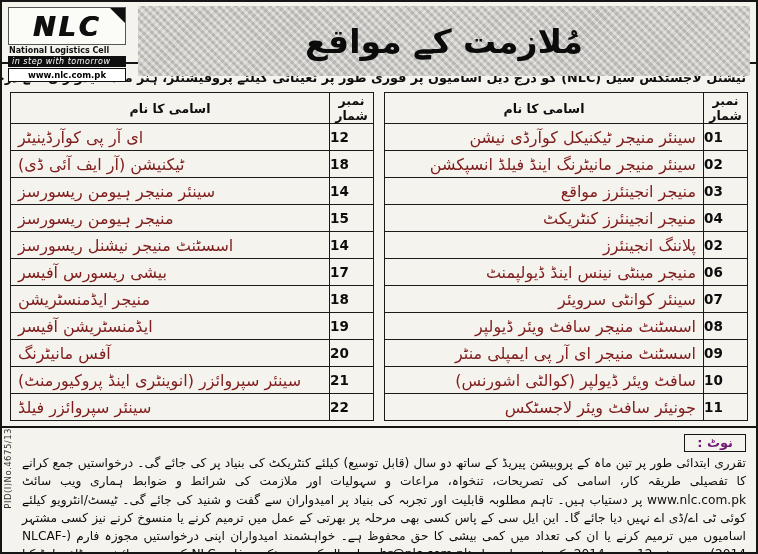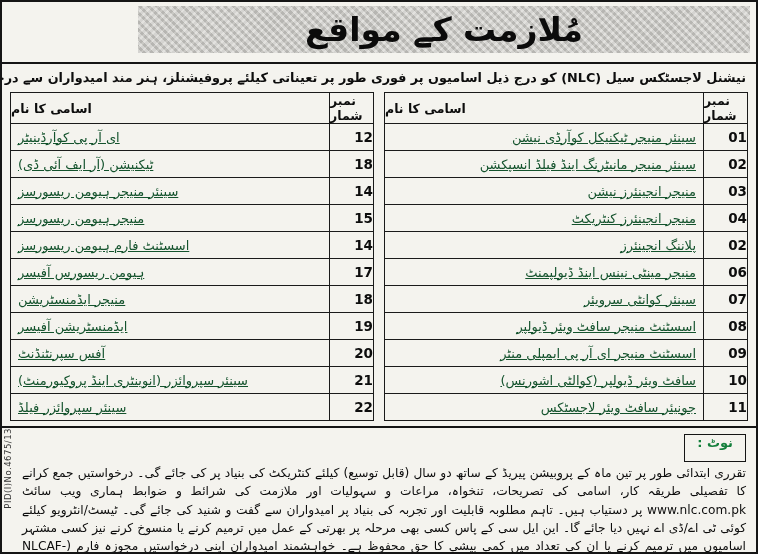--- a/index.html
+++ b/index.html
@@ -17,61 +17,70 @@
   .nlc { font-size:27px; font-weight:bold; font-style:italic; letter-spacing:3px;
          color:#0f0f0f; line-height:1; text-shadow:1px 0 #0f0f0f; }
   .corner { position:absolute; top:0; right:0; width:0; height:0;
             border-top:15px solid #0f0f0f; border-left:15px solid transparent; }
   .org { font-size:8px; font-weight:bold; color:#111; padding:1px 0 1px 1px; white-space:nowrap; }
   .tagline { background:#0f0f0f; color:#fff; font-size:8px; font-style:italic;
              padding:1px 4px; letter-spacing:0.5px; white-space:nowrap; }
   .site { border:1px solid #0f0f0f; background:#fff; font-size:8.5px; font-weight:bold;
           text-align:center; padding:1px 0; margin-top:1px; }
 
-  .title-band { position:absolute; top:4px; left:136px; right:6px; height:47px;
+  .title-band { position:absolute; top:4px; left:136px; right:6px; height:70px;
                 display:flex; align-items:center; justify-content:center;
                 background:#cfcec9;
                 background-image:
                   repeating-linear-gradient(45deg, rgba(255,255,255,.28) 0 3px, rgba(0,0,0,.07) 3px 6px),
                   repeating-linear-gradient(-45deg, rgba(255,255,255,.18) 0 2px, rgba(0,0,0,.05) 2px 5px); }
   .ad-title { direction:rtl; font-size:33px; font-weight:bold; color:#0b0b0b; }
 
   
   .intro { direction:rtl; text-align:right; font-weight:bold; font-size:12.8px;
            color:#0d0d0d; padding:6px 10px 2px 10px; white-space:nowrap; overflow:hidden; }
 
   
   .tables { display:flex; gap:10px; padding:5px 8px 3px 8px; }
   .tables table { width:50%; border-collapse:collapse; background:transparent; }
   th, td { border:1.4px solid #1a1a1a; }
-  th { font-size:12.5px; font-weight:bold; height:26px; text-align:left; color:#0d0d0d; }
-  td.num { width:44px; text-align:right; font-weight:bold; font-size:13.5px; height:27px; color:#0d0d0d; }
-  td.job { font-size:13px; padding:0 7px; color:#14532d;text-decoration:underline; }
+  th { font-size:12.5px; font-weight:bold; height:26px; text-align:center; color:#0d0d0d; }
+  td.num { width:44px; text-align:left; font-weight:bold; font-size:13.5px; height:27px; color:#0d0d0d; }
+  td.job { font-size:16px; padding:0 7px; color:#7f1d1d; }
   table td.job { }
   table.left-tbl td.job { text-align:left; }
 
   
   .note-sec { position:relative; border-top:2px solid #151515; margin-top:2px;
               padding:3px 10px 4px 20px; }
   .note-label-row { direction:rtl; text-align:right; padding:1px 0 2px; }
   .note-label { display:inline-block; border:1.5px solid #151515; font-weight:bold;
-                font-size:13px; padding:0 12px 11px; background:#f4f3ee; color:#15803d; }
+                font-size:13px; padding:0 12px 1px; background:#f4f3ee; color:#701a75; }
   .note-text { direction:rtl; text-align:justify; text-align-last:right;
                font-size:12.2px; line-height:1.5; color:#0d0d0d; }
 
   
   .pid { position:absolute; left:1px; top:426px; writing-mode:vertical-rl;
          transform:rotate(180deg); font-size:8.5px; color:#333; letter-spacing:.5px; }
 </style>
 </head>
 <body>
 
 <div class="ad">
 
   <div class="header">
+    <div class="logo-block">
+      <div class="logo-box">
+        <span class="nlc">NLC</span>
+        <span class="corner"></span>
+      </div>
+      <div class="org">National Logistics Cell</div>
+      <div class="tagline">in step with tomorrow</div>
+      <div class="site">www.nlc.com.pk</div>
+    </div>
     <div class="title-band">
       <div class="ad-title">مُلازمت کے مواقع</div>
     </div>
   </div>
 
   <div class="intro">نیشنل لاجسٹکس سیل (NLC) کو درج ذیل اسامیوں پر فوری طور پر تعیناتی کیلئے پروفیشنلز، ہنر مند امیدواران سے درخواستیں مطلوب ہیں:</div>
 
   <div class="tables">
 
     <table class="left-tbl" dir="rtl">
@@ -98,41 +107,41 @@
             <td class="job">سینئر منیجر ہیومن ریسورسز</td>
           </tr>
 
           <tr>
             <td class="num">15</td>
             <td class="job">منیجر ہیومن ریسورسز</td>
           </tr>
 
           <tr>
             <td class="num">14</td>
-            <td class="job">اسسٹنٹ فارم ہیومن ریسورسز</td>
+            <td class="job">اسسٹنٹ منیجر نیشنل ریسورسز</td>
           </tr>
 
           <tr>
             <td class="num">17</td>
-            <td class="job">ہیومن ریسورس آفیسر</td>
+            <td class="job">بیشی ریسورس آفیسر</td>
           </tr>
 
           <tr>
             <td class="num">18</td>
             <td class="job">منیجر ایڈمنسٹریشن</td>
           </tr>
 
           <tr>
             <td class="num">19</td>
             <td class="job">ایڈمنسٹریشن آفیسر</td>
           </tr>
 
           <tr>
             <td class="num">20</td>
-            <td class="job">آفس سپرنٹنڈنٹ</td>
+            <td class="job">آفس مانیٹرنگ</td>
           </tr>
 
           <tr>
             <td class="num">21</td>
             <td class="job">سینئر سپروائزر (انوینٹری اینڈ پروکیورمنٹ)</td>
           </tr>
 
           <tr>
             <td class="num">22</td>
             <td class="job">سینئر سپروائزر فیلڈ</td>
@@ -154,21 +163,21 @@
             <td class="job">سینئر منیجر ٹیکنیکل کوآرڈی نیشن</td>
           </tr>
 
           <tr>
             <td class="num">02</td>
             <td class="job">سینئر منیجر مانیٹرنگ اینڈ فیلڈ انسپکشن</td>
           </tr>
 
           <tr>
             <td class="num">03</td>
-            <td class="job">منیجر انجینئرز نیشن</td>
+            <td class="job">منیجر انجینئرز مواقع</td>
           </tr>
 
           <tr>
             <td class="num">04</td>
             <td class="job">منیجر انجینئرز کنٹریکٹ</td>
           </tr>
 
           <tr>
             <td class="num">02</td>
             <td class="job">پلاننگ انجینئرز</td>

